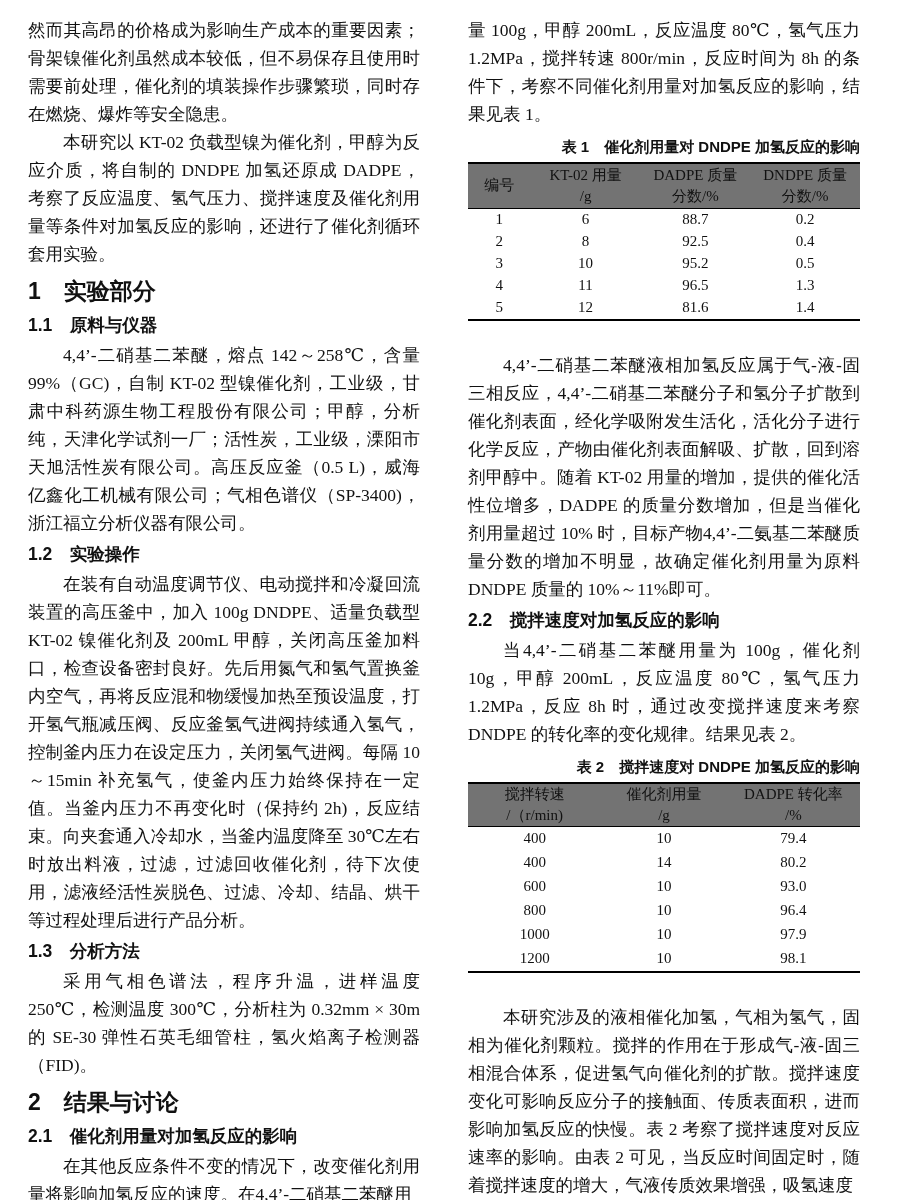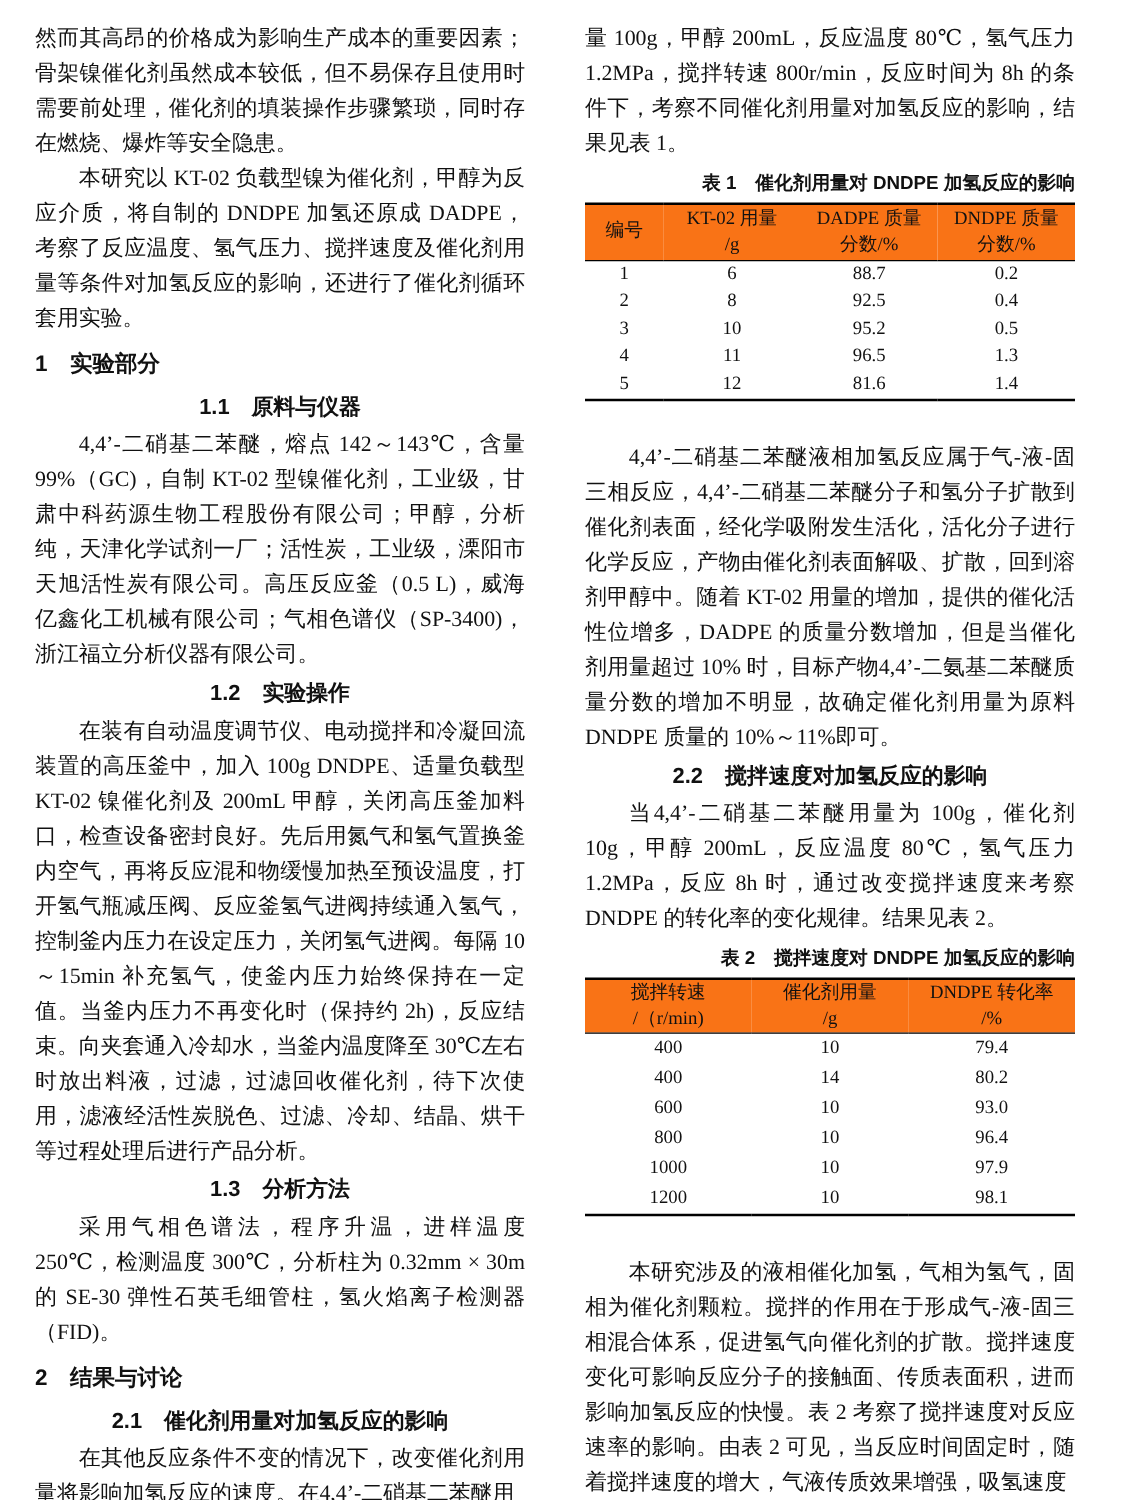--- a/index.html
+++ b/index.html
@@ -23,49 +23,48 @@
     margin: 0;
     font-size: 17.5px;
     line-height: 28px;
     text-align: justify;
   }
   .indent { text-indent: 2em; }
   .mt-lg { margin-top: 30px; }
 
   .sec {
     font-family: "Liberation Sans", "DejaVu Sans", sans-serif;
-    font-size: 18px; line-height: 27px;
+    font-size: 23px; line-height: 27px;
     font-weight: 700;
     margin: 10px 0 8px;
   }
   .subsec {
     font-family: "Liberation Sans", "DejaVu Sans", sans-serif;
     font-size: 17.5px; line-height: 25px;
     font-weight: 700;
     margin: 5px 0 3px;
-    text-align: center;
   }
 
   .table-block { margin-top: 4px; }
   .table-title {
     font-family: "Liberation Sans", "DejaVu Sans", sans-serif;
     text-align: right;
     font-weight: 700;
     font-size: 15px; line-height: 20px;
     margin: 9px 0 5px;
   }
   table.data-table {
     width: 100%;
     border-collapse: collapse;
     border-top: 2px solid #000;
     border-bottom: 2px solid #000;
     font-size: 15px;
   }
   table.data-table thead tr {
-    background: #f97316;
+    background: #737373;
     height: 45px;
   }
   table.data-table thead th {
     font-weight: 400;
     vertical-align: middle;
     border-bottom: 1.5px solid #000;
     padding: 0 2px;
     text-align: center;
   }
   table.data-table thead th .hl { line-height: 21px; }
@@ -83,21 +82,21 @@
 
 <div class="page">
 
   <div class="col">
     <p class="p">然而其高昂的价格成为影响生产成本的重要因素；骨架镍催化剂虽然成本较低，但不易保存且使用时需要前处理，催化剂的填装操作步骤繁琐，同时存在燃烧、爆炸等安全隐患。</p>
     <p class="p indent">本研究以 KT-02 负载型镍为催化剂，甲醇为反应介质，将自制的 DNDPE 加氢还原成 DADPE，考察了反应温度、氢气压力、搅拌速度及催化剂用量等条件对加氢反应的影响，还进行了催化剂循环套用实验。</p>
 
     <div class="sec">1　实验部分</div>
 
     <div class="subsec">1.1　原料与仪器</div>
-    <p class="p indent">4,4’-二硝基二苯醚，熔点 142～143℃，含量 99%（GC)，自制 KT-02 型镍催化剂，工业级，甘肃中科药源生物工程股份有限公司；甲醇，分析纯，天津化学试剂一厂；活性炭，工业级，溧阳市天旭活性炭有限公司。高压反应釜（0.5 L)，威海亿鑫化工机械有限公司；气相色谱仪（SP-3400)，浙江福立分析仪器有限公司。</p>
+    <p class="p indent">4,4’-二硝基二苯醚，熔点 142～258℃，含量 99%（GC)，自制 KT-02 型镍催化剂，工业级，甘肃中科药源生物工程股份有限公司；甲醇，分析纯，天津化学试剂一厂；活性炭，工业级，溧阳市天旭活性炭有限公司。高压反应釜（0.5 L)，威海亿鑫化工机械有限公司；气相色谱仪（SP-3400)，浙江福立分析仪器有限公司。</p>
 
     <div class="subsec">1.2　实验操作</div>
     <p class="p indent">在装有自动温度调节仪、电动搅拌和冷凝回流装置的高压釜中，加入 100g DNDPE、适量负载型 KT-02 镍催化剂及 200mL 甲醇，关闭高压釜加料口，检查设备密封良好。先后用氮气和氢气置换釜内空气，再将反应混和物缓慢加热至预设温度，打开氢气瓶减压阀、反应釜氢气进阀持续通入氢气，控制釜内压力在设定压力，关闭氢气进阀。每隔 10～15min 补充氢气，使釜内压力始终保持在一定值。当釜内压力不再变化时（保持约 2h)，反应结束。向夹套通入冷却水，当釜内温度降至 30℃左右时放出料液，过滤，过滤回收催化剂，待下次使用，滤液经活性炭脱色、过滤、冷却、结晶、烘干等过程处理后进行产品分析。</p>
 
     <div class="subsec">1.3　分析方法</div>
     <p class="p indent">采用气相色谱法，程序升温，进样温度 250℃，检测温度 300℃，分析柱为 0.32mm × 30m 的 SE-30 弹性石英毛细管柱，氢火焰离子检测器（FID)。</p>
 
     <div class="sec">2　结果与讨论</div>
 
     <div class="subsec">2.1　催化剂用量对加氢反应的影响</div>
@@ -188,21 +187,21 @@
           <tr>
             <th>
               <div class="hl">搅拌转速</div>
               <div class="hl">/（r/min)</div>
             </th>
             <th>
               <div class="hl">催化剂用量</div>
               <div class="hl">/g</div>
             </th>
             <th>
-              <div class="hl">DNDPE 转化率</div>
+              <div class="hl">DADPE 转化率</div>
               <div class="hl">/%</div>
             </th>
           </tr>
         </thead>
         <tbody>
           <tr>
             <td>400</td>
             <td>10</td>
             <td>79.4</td>
           </tr>

